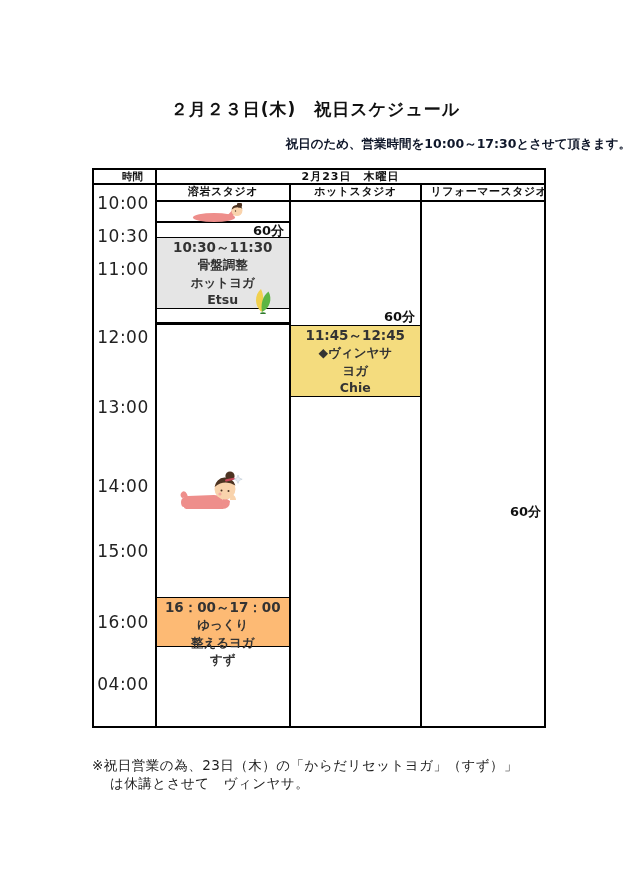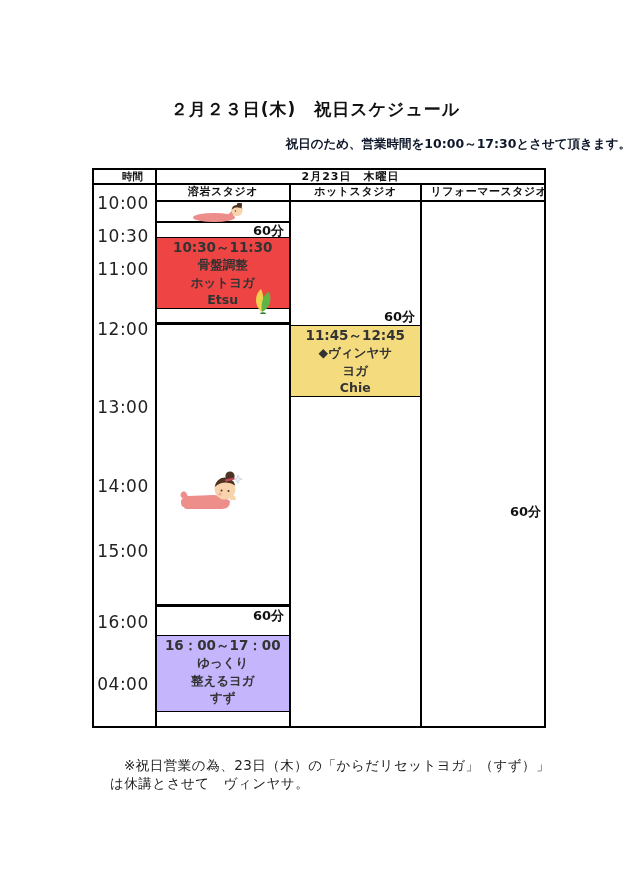--- a/index.html
+++ b/index.html
@@ -62,32 +62,32 @@
   .dur-3 { left:61px;  top:438px; width:132px; }
   .cls {
     position:absolute;
     border-top:1.5px solid #000; border-bottom:1.5px solid #000;
     display:flex; flex-direction:column; align-items:center;
     padding-top:1px;
     color:#333; font-weight:600; text-align:center;
   }
   .cls div { line-height:17.3px; font-size:12.5px; }
   .cls .cls-time { font-size:13.5px; }
-  .cls-0 { left:62.5px;  top:67px;  width:132.5px; height:72px; background:#ef4444; }
+  .cls-0 { left:62.5px;  top:67px;  width:132.5px; height:72px; background:#e5e5e5; }
   .cls-1 { left:196.5px; top:155px; width:129.5px; height:72px; background:#f4dc7e; }
   .cls-2 { left:327.5px; top:350px; width:124.5px; height:71px; background:#d4f0cc; }
-  .cls-3 { left:62.5px;  top:465px; width:132.5px; height:77px; background:#c4b5fd; }
+  .cls-3 { left:62.5px;  top:427px; width:132.5px; height:50px; background:#fdba74; }
   .icon { position:absolute; }
   .icon-person-top    { left:98px;  top:33px;  width:58px; height:19px; }
   .icon-person-bottom { left:84px;  top:297px; width:68px; height:48px; }
   .icon-leaf          { left:158px; top:117px; width:21px; height:27px; }
   .footnote {
     position:absolute; color:#222; font-size:13.5px; letter-spacing:0.5px;
   }
-  .fn-1 { left:92px;  top:757px;margin-left:32px; }
+  .fn-1 { left:92px;  top:757px; }
   .fn-2 { left:110px; top:775px; }
 </style>
 </head>
 <body>
 
 <div class="page">
 
   <div class="page-title">２月２３日(木)　祝日スケジュール</div>
   <div class="page-subtitle">祝日のため、営業時間を10:00～17:30とさせて頂きます。</div>
 
@@ -104,21 +104,21 @@
 
     <div class="cell-label time-hd">時間</div>
     <div class="cell-label date-hd">2月23日　木曜日</div>
     <div class="cell-label studio-hd st0">溶岩スタジオ</div>
     <div class="cell-label studio-hd st1">ホットスタジオ</div>
     <div class="cell-label studio-hd st2">リフォーマースタジオ</div>
 
     <div class="time-label" style="top:26px">10:00</div>
     <div class="time-label" style="top:59px">10:30</div>
     <div class="time-label" style="top:92px">11:00</div>
-    <div class="time-label" style="top:152px">12:00</div>
+    <div class="time-label" style="top:160px">12:00</div>
     <div class="time-label" style="top:230px">13:00</div>
     <div class="time-label" style="top:309px">14:00</div>
     <div class="time-label" style="top:374px">15:00</div>
     <div class="time-label" style="top:445px">16:00</div>
     <div class="time-label" style="top:507px">04:00</div>
 
     <div class="dur-label dur-0">60分</div>
     <div class="dur-label dur-1">60分</div>
     <div class="dur-label dur-2">60分</div>
     <div class="dur-label dur-3">60分</div>

